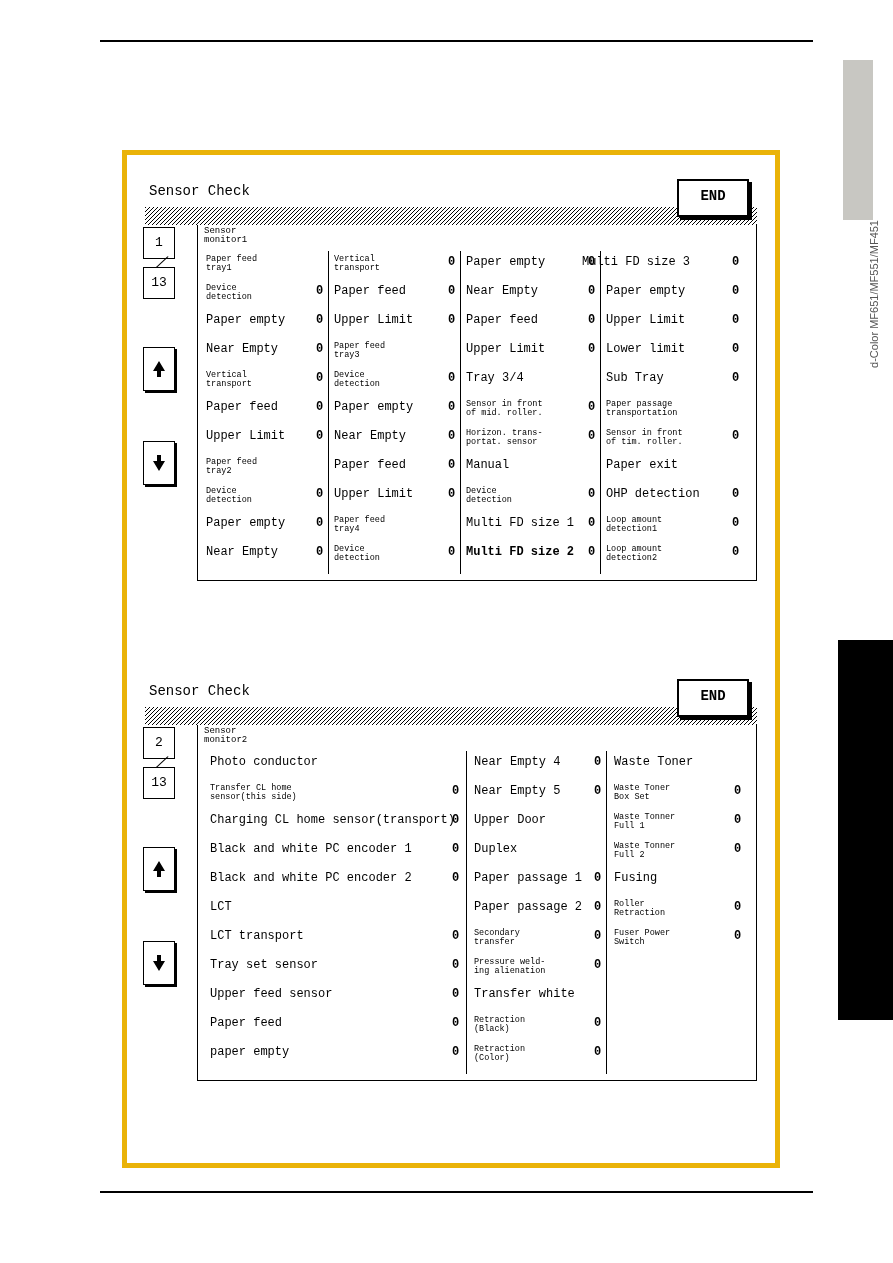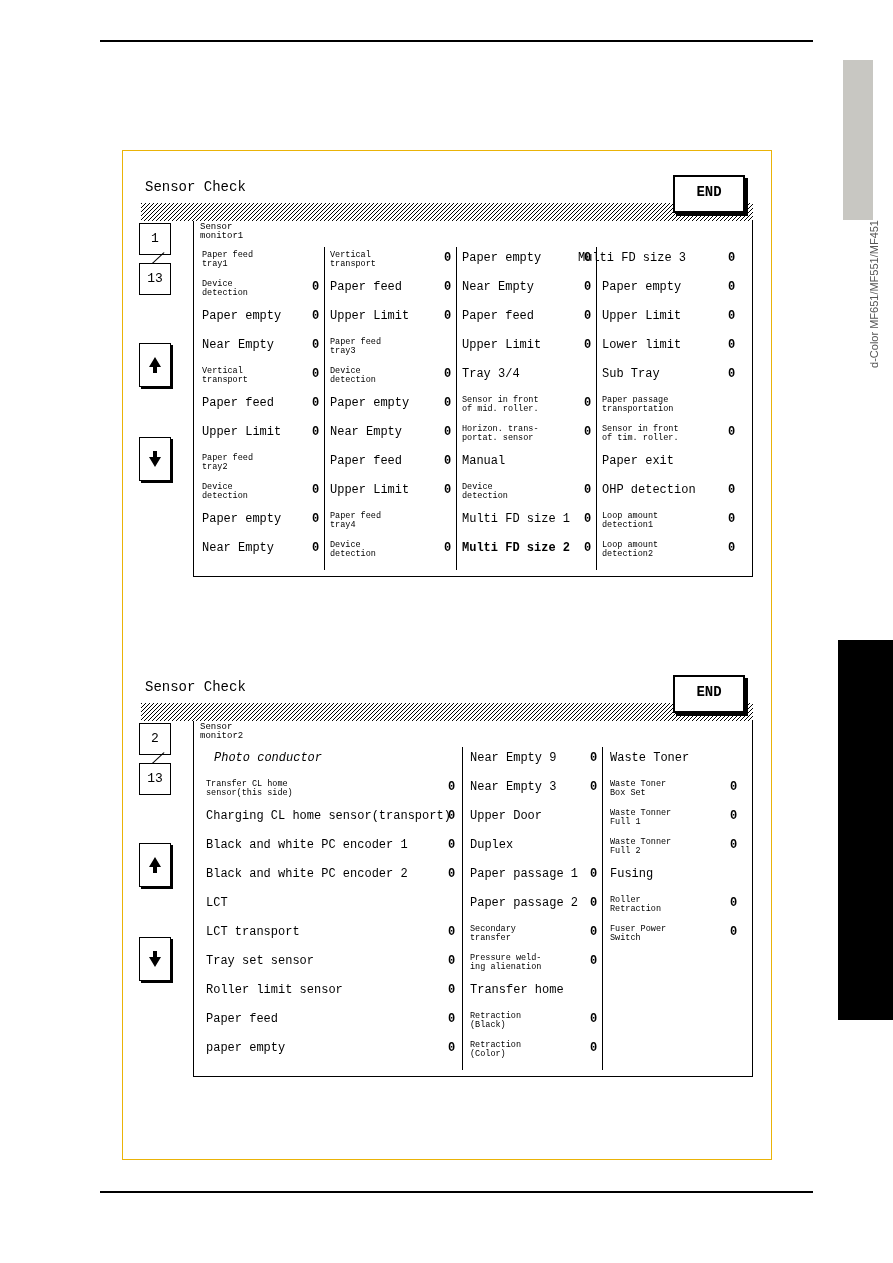--- a/index.html
+++ b/index.html
@@ -42,21 +42,21 @@
     right: 0;
     top: 640px;
     width: 55px;
     height: 380px;
     background: #000;
   }
   .outer-frame {
     position: absolute;
     top: 150px; left: 122px;
     width: 648px; height: 1008px;
-    border: 1px solid #eab308;
+    border: 5px solid #eab308;
   }
   .panel {
     position: absolute;
     left: 18px; right: 18px;
     height: 420px;
   }
   .panel.p1 { top: 28px; }
   .panel.p2 { top: 528px; }
   .panel-title {
     font-size: 14px;
@@ -316,58 +316,58 @@
           </svg>
       </div>
     </div>
 
     <div class="inner">
       <div class="monitor-label" style="white-space:pre">Sensor
 monitor2</div>
       <div class="vline a"></div>
       <div class="vline b"></div>
       <div id="grid2">
-          <div class="cell" style="left: 20px; top: 30px; white-space: pre; font-style: italic;">Photo conductor</div>
+          <div class="cell" style="left: 12px; top: 30px; white-space: pre;">Photo conductor</div>
           <div class="cell sm" style="left: 12px; top: 59px; white-space: pre;">Transfer CL home
 sensor(this side)</div>
           <div class="val" style="left: 254px; top: 59px;">0</div>
           <div class="cell" style="left: 12px; top: 88px; white-space: pre;">Charging CL home sensor(transport)</div>
           <div class="val" style="left: 254px; top: 88px;">0</div>
           <div class="cell" style="left: 12px; top: 117px; white-space: pre;">Black and white PC encoder 1</div>
           <div class="val" style="left: 254px; top: 117px;">0</div>
           <div class="cell" style="left: 12px; top: 146px; white-space: pre;">Black and white PC encoder 2</div>
           <div class="val" style="left: 254px; top: 146px;">0</div>
           <div class="cell" style="left: 12px; top: 175px; white-space: pre;">LCT</div>
           <div class="cell" style="left: 12px; top: 204px; white-space: pre;">LCT transport</div>
           <div class="val" style="left: 254px; top: 204px;">0</div>
           <div class="cell" style="left: 12px; top: 233px; white-space: pre;">Tray set sensor</div>
           <div class="val" style="left: 254px; top: 233px;">0</div>
-          <div class="cell" style="left: 12px; top: 262px; white-space: pre;">Roller limit sensor</div>
+          <div class="cell" style="left: 12px; top: 262px; white-space: pre;">Upper feed sensor</div>
           <div class="val" style="left: 254px; top: 262px;">0</div>
           <div class="cell" style="left: 12px; top: 291px; white-space: pre;">Paper feed</div>
           <div class="val" style="left: 254px; top: 291px;">0</div>
           <div class="cell" style="left: 12px; top: 320px; white-space: pre;">paper empty</div>
           <div class="val" style="left: 254px; top: 320px;">0</div>
-          <div class="cell" style="left: 276px; top: 30px; white-space: pre;">Near Empty 9</div>
+          <div class="cell" style="left: 276px; top: 30px; white-space: pre;">Near Empty 4</div>
           <div class="val" style="left: 396px; top: 30px;">0</div>
-          <div class="cell" style="left: 276px; top: 59px; white-space: pre;">Near Empty 3</div>
+          <div class="cell" style="left: 276px; top: 59px; white-space: pre;">Near Empty 5</div>
           <div class="val" style="left: 396px; top: 59px;">0</div>
           <div class="cell" style="left: 276px; top: 88px; white-space: pre;">Upper Door</div>
           <div class="cell" style="left: 276px; top: 117px; white-space: pre;">Duplex</div>
           <div class="cell" style="left: 276px; top: 146px; white-space: pre;">Paper passage 1</div>
           <div class="val" style="left: 396px; top: 146px;">0</div>
           <div class="cell" style="left: 276px; top: 175px; white-space: pre;">Paper passage 2</div>
           <div class="val" style="left: 396px; top: 175px;">0</div>
           <div class="cell sm" style="left: 276px; top: 204px; white-space: pre;">Secondary
 transfer</div>
           <div class="val" style="left: 396px; top: 204px;">0</div>
           <div class="cell sm" style="left: 276px; top: 233px; white-space: pre;">Pressure weld-
 ing alienation</div>
           <div class="val" style="left: 396px; top: 233px;">0</div>
-          <div class="cell" style="left: 276px; top: 262px; white-space: pre;">Transfer home</div>
+          <div class="cell" style="left: 276px; top: 262px; white-space: pre;">Transfer white</div>
           <div class="cell sm" style="left: 276px; top: 291px; white-space: pre;">Retraction
 (Black)</div>
           <div class="val" style="left: 396px; top: 291px;">0</div>
           <div class="cell sm" style="left: 276px; top: 320px; white-space: pre;">Retraction
 (Color)</div>
           <div class="val" style="left: 396px; top: 320px;">0</div>
           <div class="cell" style="left: 416px; top: 30px; white-space: pre;">Waste Toner</div>
           <div class="cell sm" style="left: 416px; top: 59px; white-space: pre;">Waste Toner
 Box Set</div>
           <div class="val" style="left: 536px; top: 59px;">0</div>

